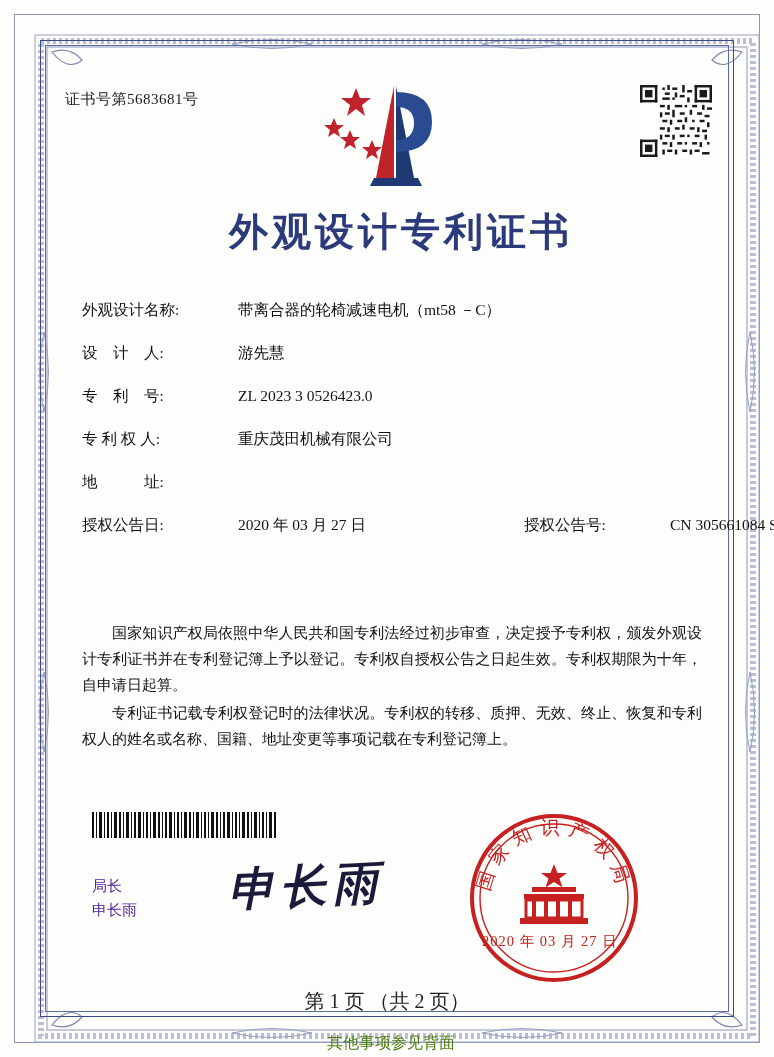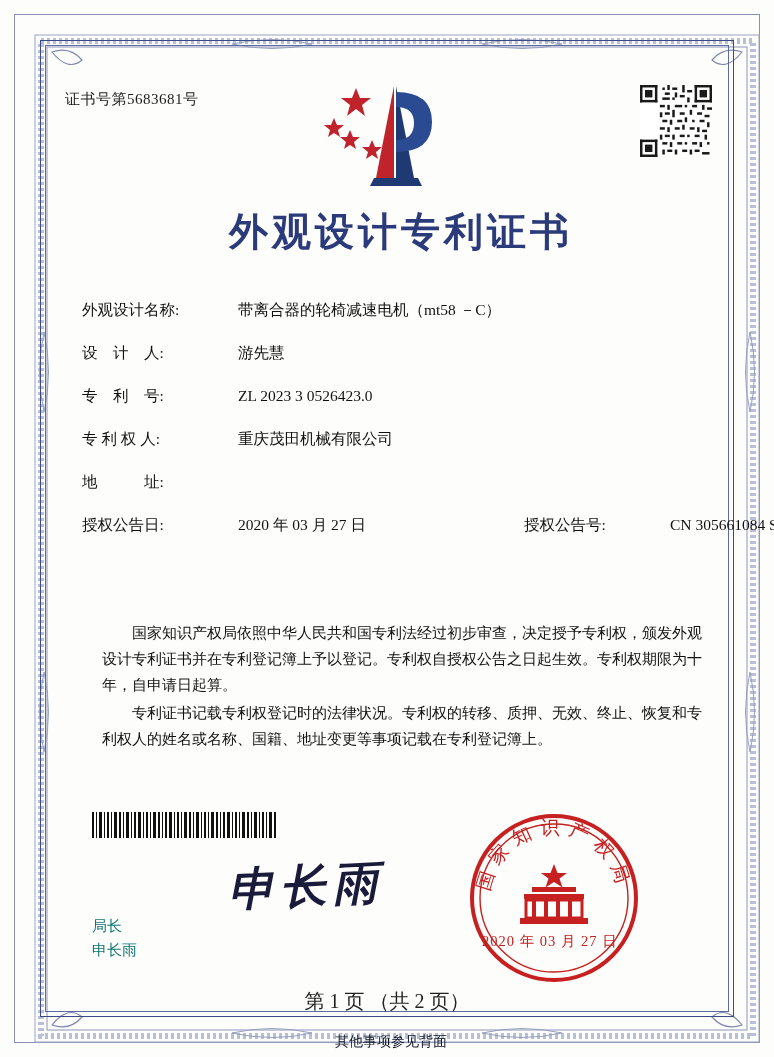--- a/index.html
+++ b/index.html
@@ -135,43 +135,41 @@
   
   .para {
     position: absolute;
     left: 82px;
     right: 72px;
     font-size: 15px;
     line-height: 26px;
     color: #111;
     text-align: justify;
     text-indent: 30px;
-    margin-left: 20px;
   }
   #para1 { top: 620px; }
   #para2 { top: 700px; }
 
   
   .barcode {
     position: absolute;
     left: 92px;
     top: 812px;
     width: 185px;
     height: 26px;
   }
 
   
   .sig-label {
     position: absolute;
     left: 92px;
     top: 874px;
     font-size: 15px;
-    color: #0f766e;
+    color: #4c1d95;
     line-height: 24px;
-    margin-top: 40px;
   }
   .signature {
     position: absolute;
     left: 228px;
     top: 856px;
     font-size: 46px;
     color: #1a1a3a;
     font-family: "DejaVu Serif", serif;
     font-style: italic;
     font-weight: bold;
@@ -206,22 +204,22 @@
     text-align: center;
     font-size: 20px;
     color: #222;
   }
   .footer-note {
     position: absolute;
     left: 8px;
     right: 0;
     top: 1033px;
     text-align: center;
-    font-size: 14px;
-    color: #0f172a;
+    font-size: 16px;
+    color: #4d7c0f;
   }
 </style>
 </head>
 <body>
 
 <div class="page">
 
   <div class="outer-frame"></div>
 
   <div class="ornate-frame">

